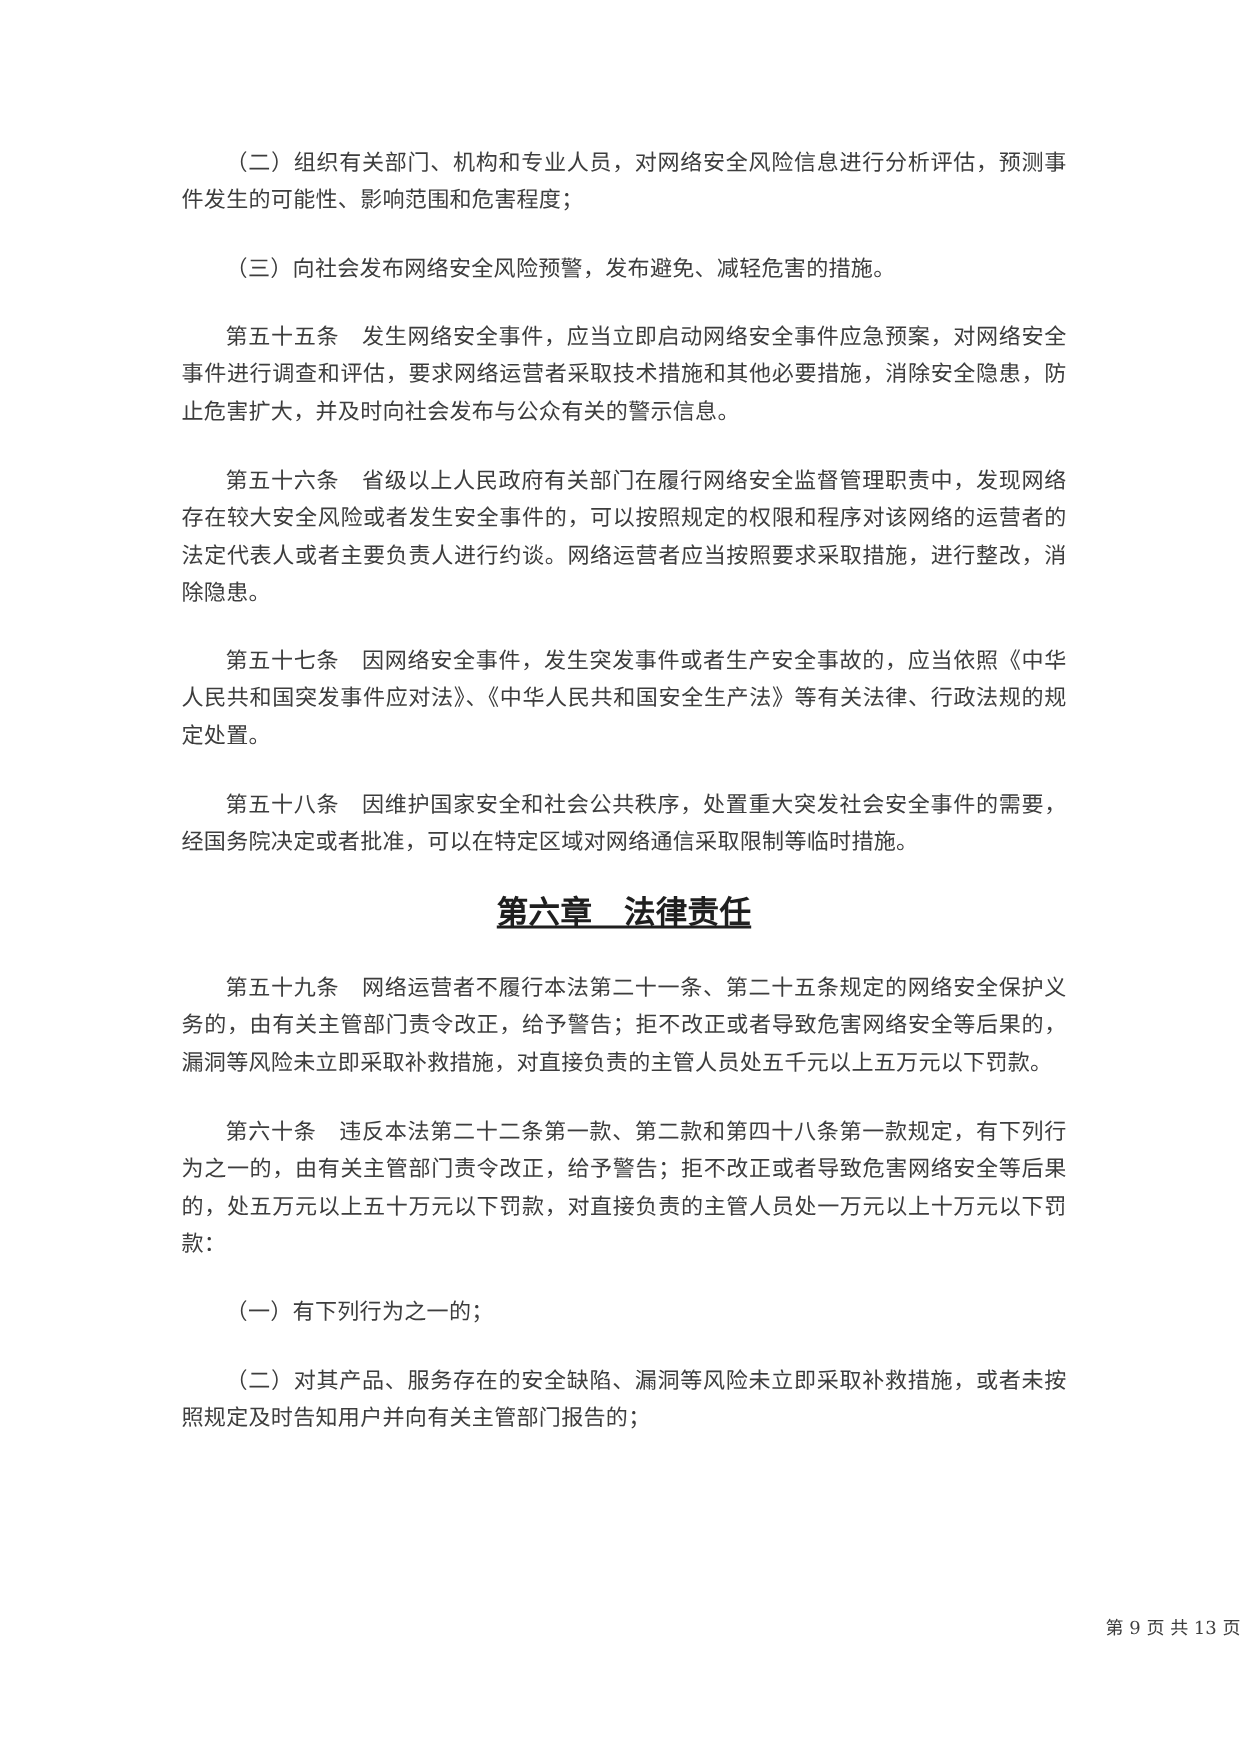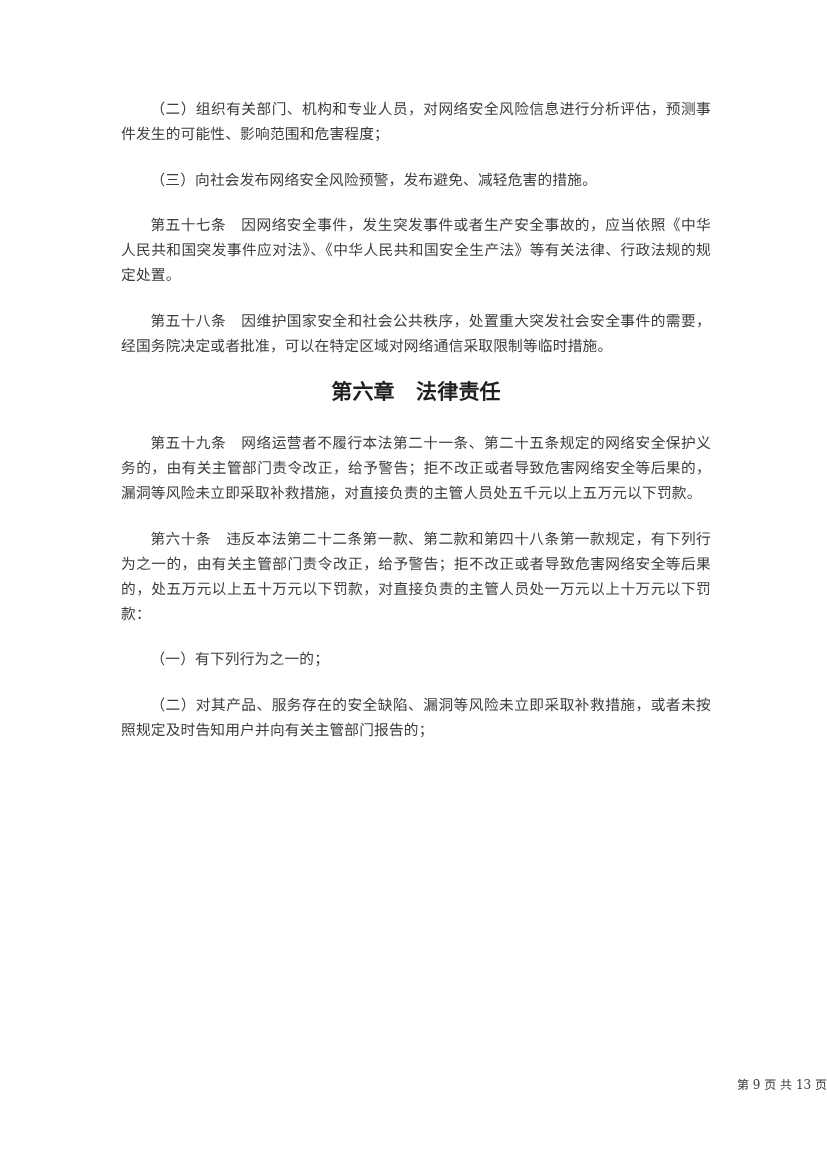--- a/index.html
+++ b/index.html
@@ -32,39 +32,42 @@
   }
   .chapter-heading {
     font-family: "DejaVu Sans", "Liberation Sans", sans-serif;
     font-weight: bold;
     font-size: 21px;
     line-height: 29px;
     color: #1f1f1f;
     text-align: center;
     text-indent: 0;
     margin: 3px 0 23px 0;
+    text-decoration: underline;
   }
   .footer {
     position: absolute;
     top: 1076px;
     left: 0;
     width: 827px;
     text-align: right;
     font-size: 12px;
     line-height: 18px;
     color: #3d3d3d;
   }
 </style>
 </head>
 <body>
 
 <div class="page">
   <div class="doc-body" id="doc-body">
       <p class="para">（二）组织有关部门、机构和专业人员，对网络安全风险信息进行分析评估，预测事件发生的可能性、影响范围和危害程度；</p>
       <p class="para">（三）向社会发布网络安全风险预警，发布避免、减轻危害的措施。</p>
+      <p class="para">第五十五条　发生网络安全事件，应当立即启动网络安全事件应急预案，对网络安全事件进行调查和评估，要求网络运营者采取技术措施和其他必要措施，消除安全隐患，防止危害扩大，并及时向社会发布与公众有关的警示信息。</p>
+      <p class="para">第五十六条　省级以上人民政府有关部门在履行网络安全监督管理职责中，发现网络存在较大安全风险或者发生安全事件的，可以按照规定的权限和程序对该网络的运营者的法定代表人或者主要负责人进行约谈。网络运营者应当按照要求采取措施，进行整改，消除隐患。</p>
       <p class="para">第五十七条　因网络安全事件，发生突发事件或者生产安全事故的，应当依照《中华人民共和国突发事件应对法》、《中华人民共和国安全生产法》等有关法律、行政法规的规定处置。</p>
       <p class="para">第五十八条　因维护国家安全和社会公共秩序，处置重大突发社会安全事件的需要，经国务院决定或者批准，可以在特定区域对网络通信采取限制等临时措施。</p>
       <h2 class="chapter-heading">第六章　法律责任</h2>
       <p class="para">第五十九条　网络运营者不履行本法第二十一条、第二十五条规定的网络安全保护义务的，由有关主管部门责令改正，给予警告；拒不改正或者导致危害网络安全等后果的，漏洞等风险未立即采取补救措施，对直接负责的主管人员处五千元以上五万元以下罚款。</p>
       <p class="para">第六十条　违反本法第二十二条第一款、第二款和第四十八条第一款规定，有下列行为之一的，由有关主管部门责令改正，给予警告；拒不改正或者导致危害网络安全等后果的，处五万元以上五十万元以下罚款，对直接负责的主管人员处一万元以上十万元以下罚款：</p>
       <p class="para">（一）有下列行为之一的；</p>
       <p class="para">（二）对其产品、服务存在的安全缺陷、漏洞等风险未立即采取补救措施，或者未按照规定及时告知用户并向有关主管部门报告的；</p>
     </div>
   <div class="footer">
     <span>第 9 页 共 13 页</span>

